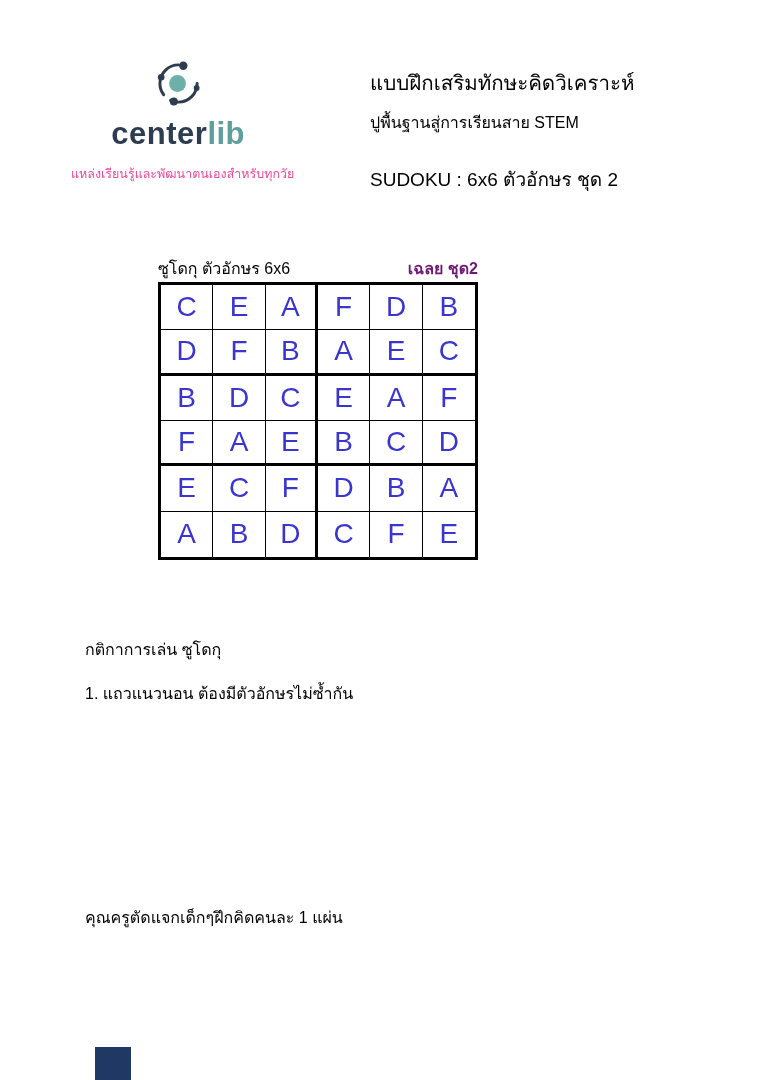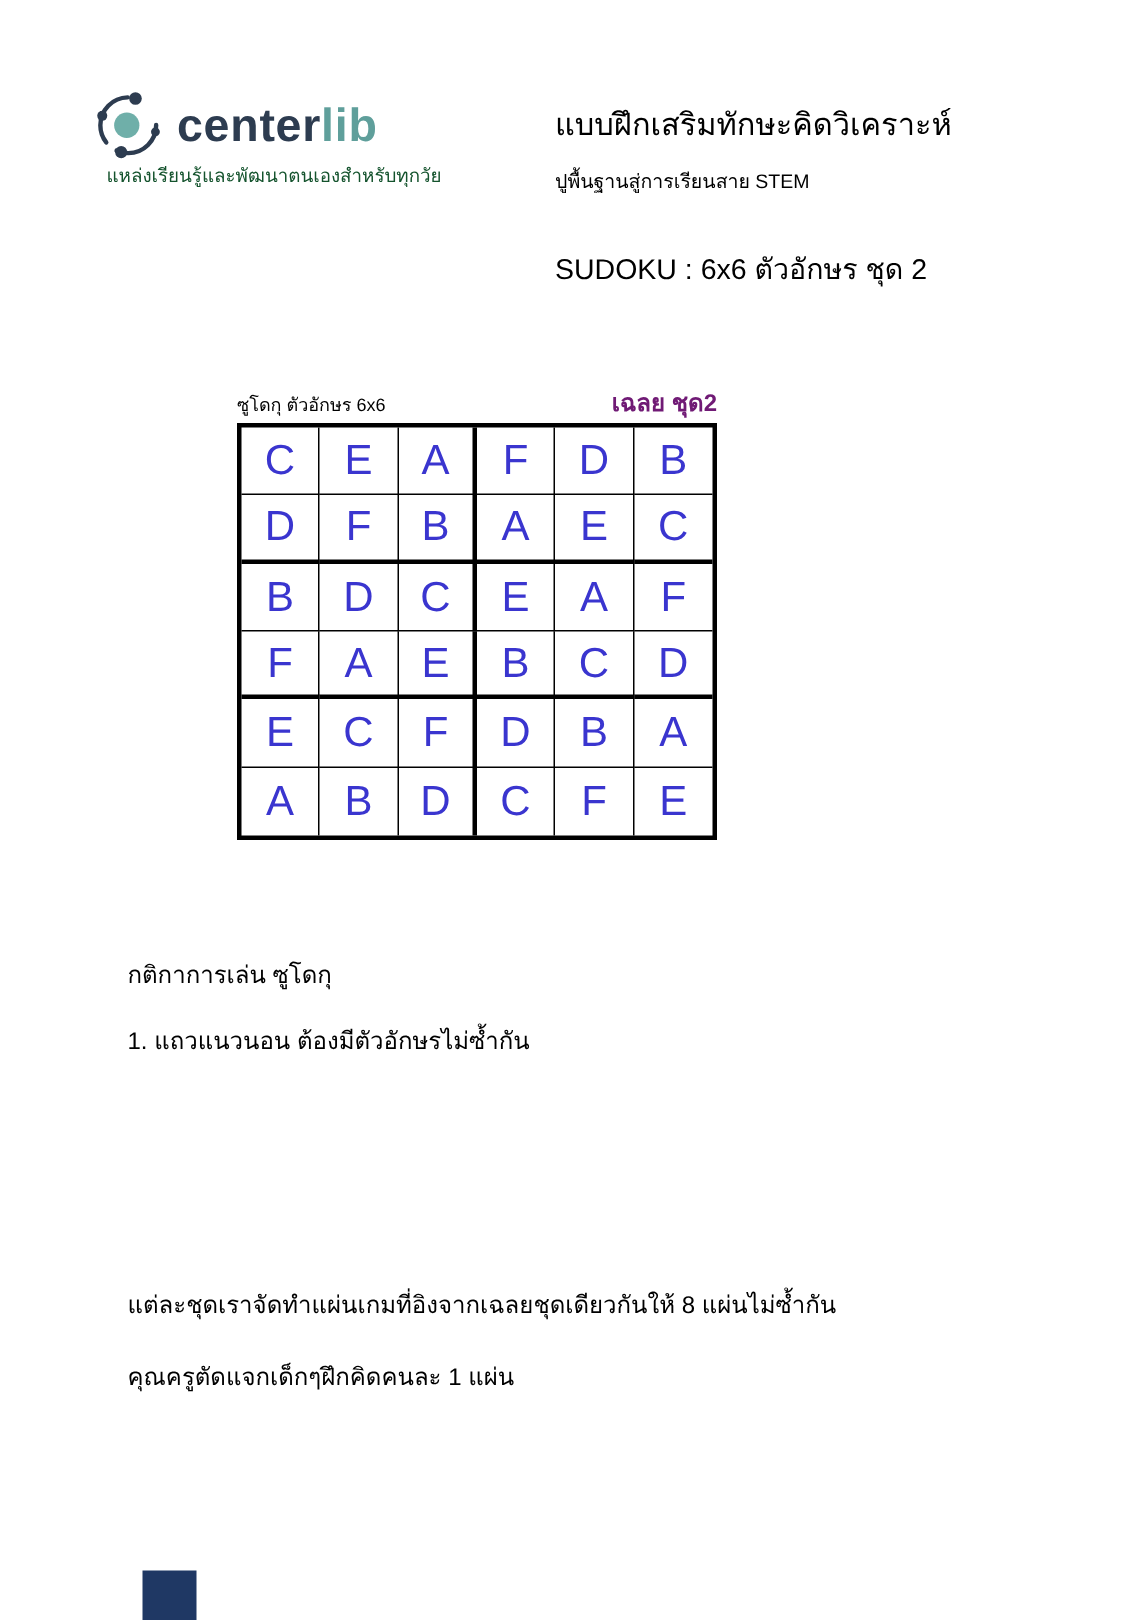--- a/index.html
+++ b/index.html
@@ -1,36 +1,36 @@
 <!DOCTYPE html>
 <html><head>
 <meta charset="utf-8">
 <style>
   html,body{margin:0;padding:0;}
   .page{position:relative;width:763px;height:1080px;background:#ffffff;overflow:hidden;
         font-family:"Liberation Sans","DejaVu Sans",sans-serif;color:#000;}
 
   
   .logo-block{position:absolute;left:62px;top:60px;}
-  .logo-row{display:flex;align-items:center;gap:9px;}
+  .logo-row{display:flex;align-items:center;gap:9px;flex-direction:column;}
   .logo-icon{width:47px;height:47px;}
   .wordmark{font-size:31px;font-weight:700;letter-spacing:.5px;color:#2d3c50;}
   .wordmark .lib{color:#5f9f9b;}
-  .tagline{font-size:12.5px;color:#14532d;margin-top:0;margin-left:9px;white-space:nowrap;}
+  .tagline{font-size:12.5px;color:#ec4899;margin-top:12px;margin-left:9px;white-space:nowrap;}
 
   
   .hline{position:absolute;left:370px;white-space:nowrap;text-align:center;}
   .hline1{top:66px;font-size:20.5px;}
-  .hline2{top:110px;font-size:13px;}
+  .hline2{top:110px;font-size:16px;}
   .hline3{top:164px;font-size:19px;}
 
   
   .caption-row{position:absolute;left:158px;top:256px;width:320px;display:flex;
                justify-content:space-between;align-items:baseline;}
-  .grid-caption{font-size:12px;text-align:center;}
+  .grid-caption{font-size:16px;text-align:center;}
   .answer-label{font-size:16px;font-weight:700;color:#701a75;}
   .sudoku-grid{position:absolute;left:158px;top:282px;width:320px;height:278px;
                box-sizing:border-box;border:3px solid #000;display:grid;
                grid-template-columns:repeat(6,1fr);grid-template-rows:repeat(6,1fr);
                background:#fff;}
   .cell{display:flex;align-items:center;justify-content:center;
         border-right:1.5px solid #000;border-bottom:1.5px solid #000;
         font-size:28px;color:#3a35cf;}
   .cell.lastc{border-right:none;}
   .cell.lastr{border-bottom:none;}
@@ -113,18 +113,17 @@
       <div class="cell lastr">B</div>
       <div class="cell thick-r lastr">D</div>
       <div class="cell lastr">C</div>
       <div class="cell lastr">F</div>
       <div class="cell lastc lastr">E</div>
     </div>
 
   <div class="tline rules-title">กติกาการเล่น ซูโดกุ</div>
   <div class="tline rule-0">1. แถวแนวนอน ต้องมีตัวอักษรไม่ซ้ำกัน</div>
 
-  <div class="tline note-0">แต่ละชุดเราจัดทำแผ่นเกมที่อิงจากเฉลยชุดเดียวกันให้ 8 แผ่นไม่ซ้ำกัน</div>
   <div class="tline note-1">คุณครูตัดแจกเด็กๆฝึกคิดคนละ 1 แผ่น</div>
 
   <div class="footer-mark"></div>
 
 </div>
 
 </body></html>

